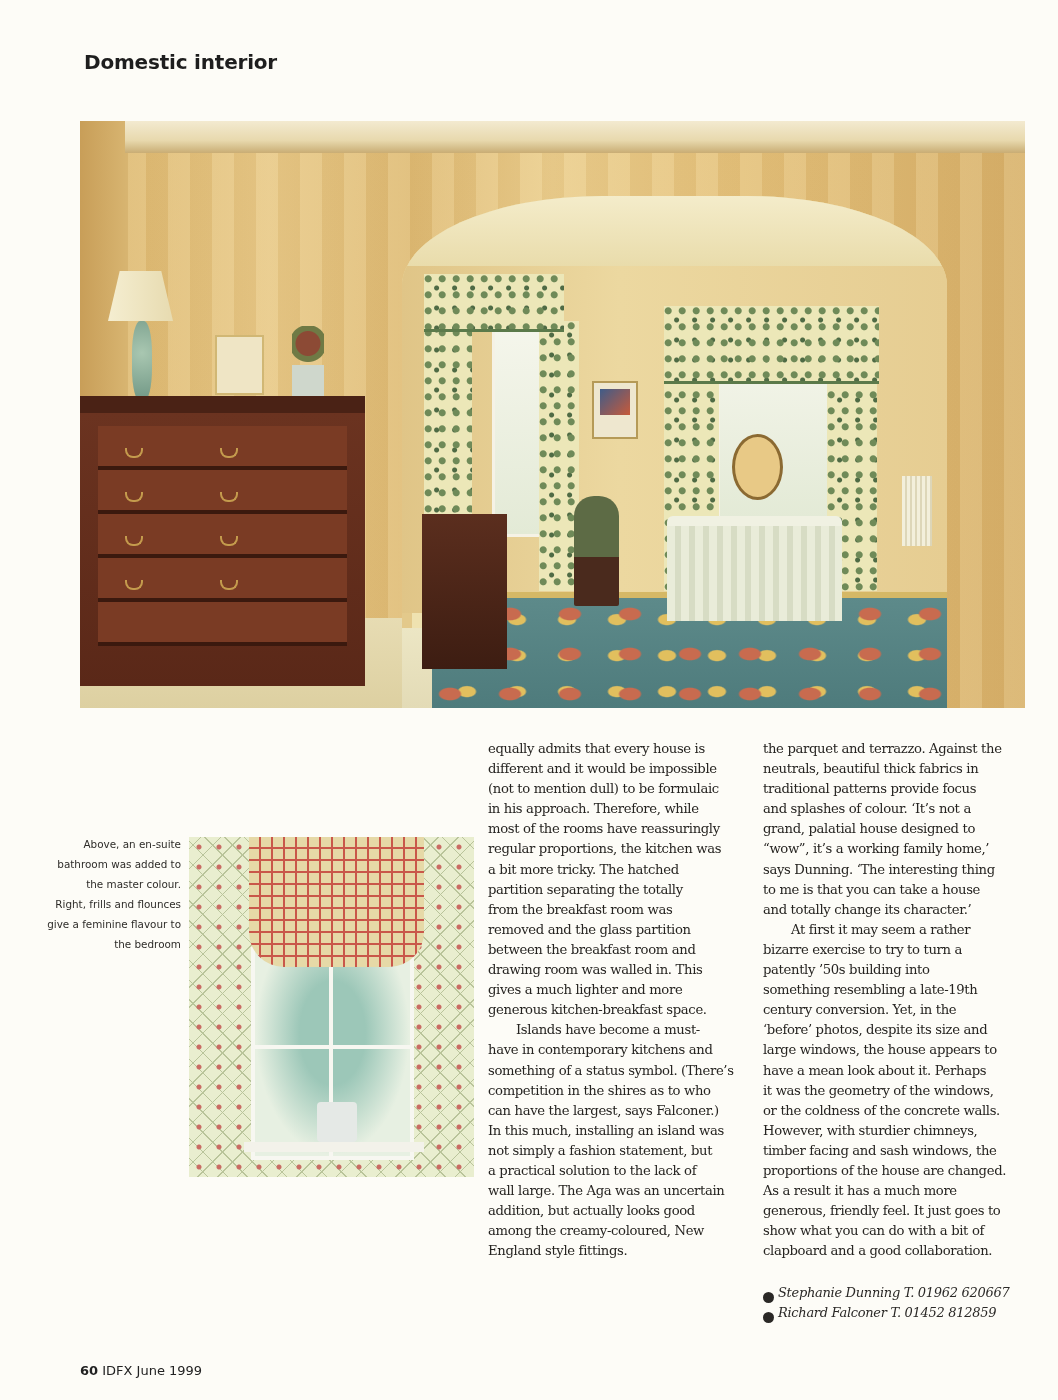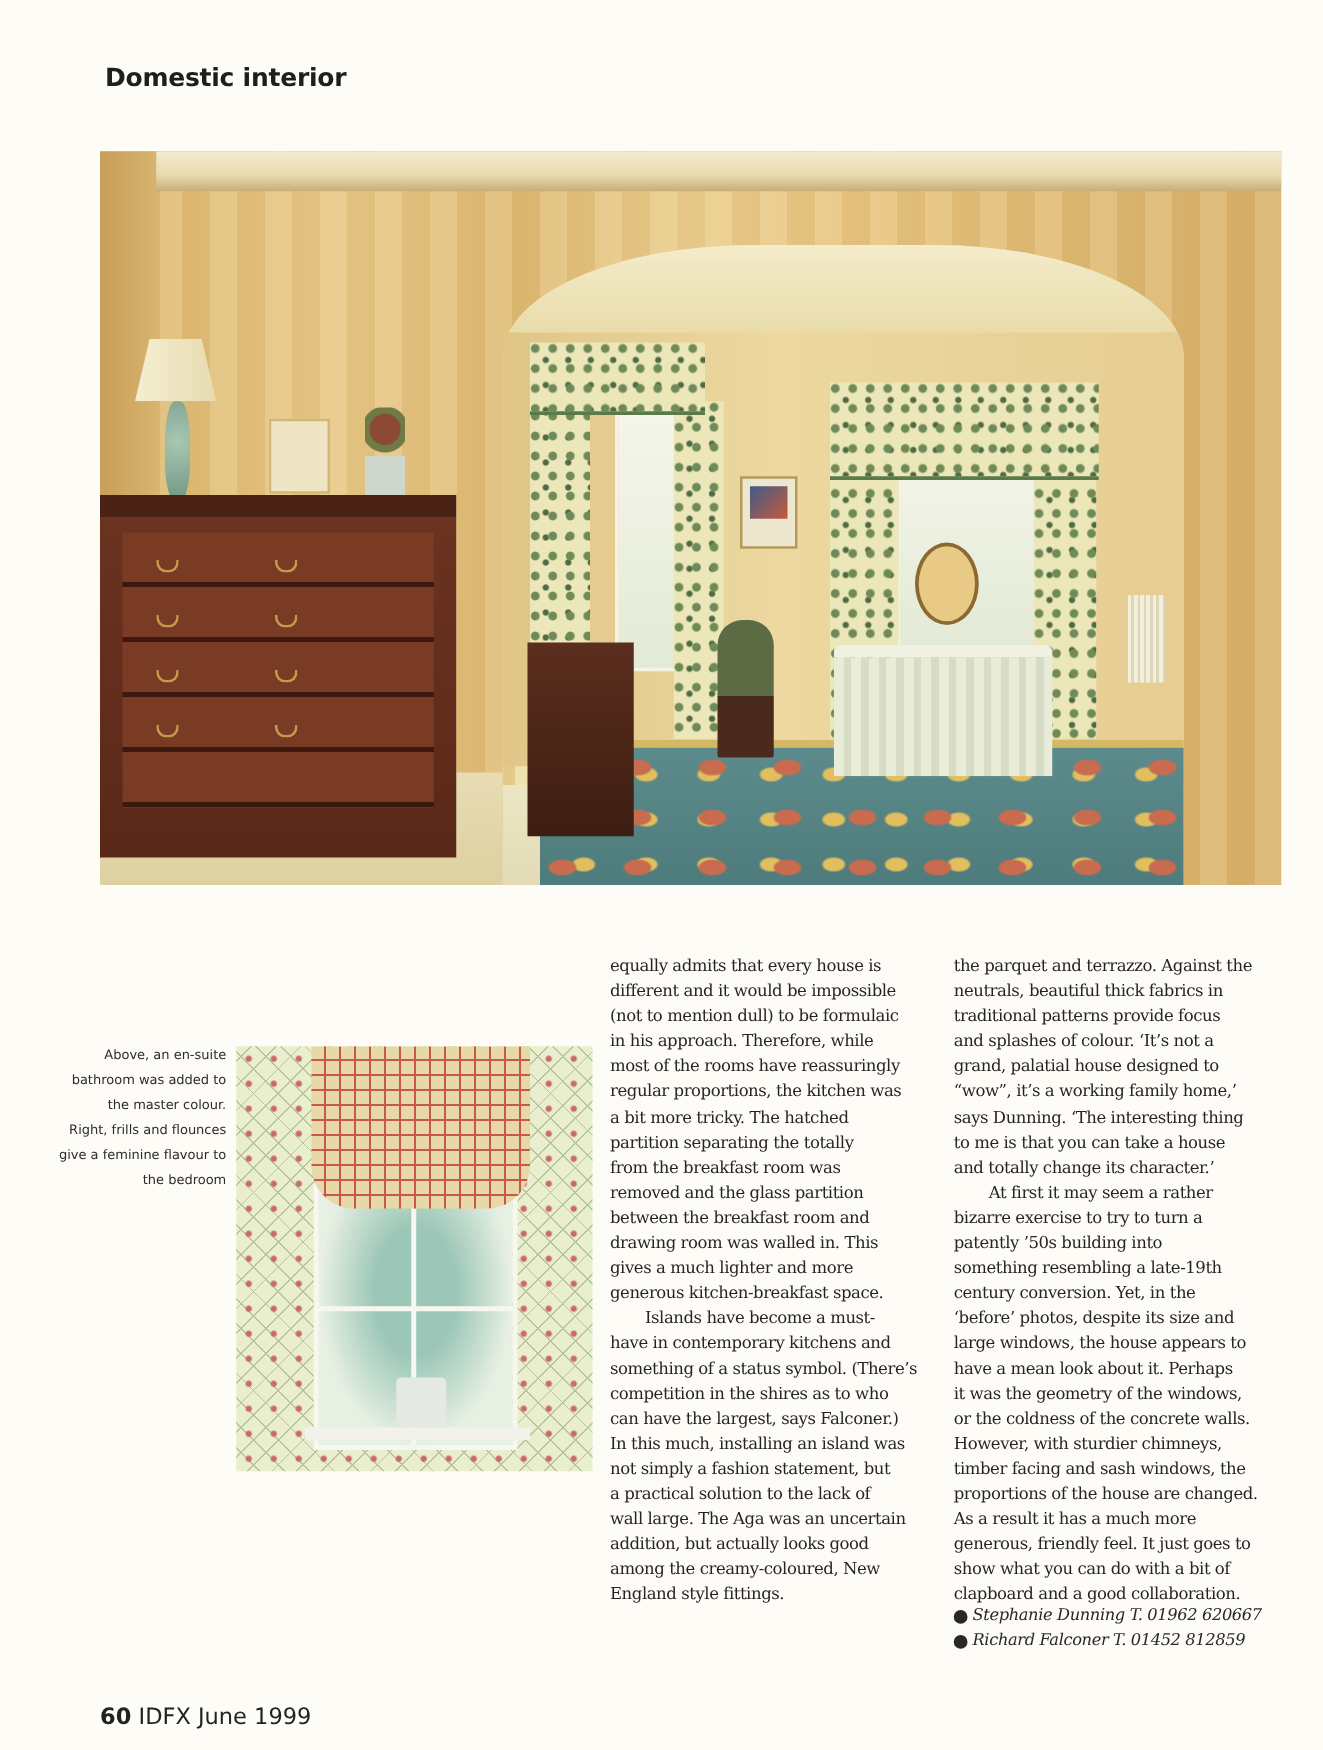--- a/index.html
+++ b/index.html
@@ -111,32 +111,32 @@
     background: repeating-linear-gradient(90deg, transparent 0 10px, #c9584a 10px 12px),
                 repeating-linear-gradient(180deg, transparent 0 10px, #c9584a 10px 12px),
                 #e6d9a7; border-radius: 0 0 35px 35px; }
   .sp-sill { position: absolute; left: 55px; top: 305px; width: 180px; height: 10px; background: #f3f2ea; }
   .sp-pot { position: absolute; left: 128px; top: 265px; width: 40px; height: 40px; background: #e5e9e6; border-radius: 4px; }
 
   
   .col {
     position: absolute; top: 739px; width: 262px;
     font-family: "DejaVu Serif", serif; font-size: 13.2px; line-height: 20.1px;
-    color: #262421; letter-spacing: -0.35px; margin-top: 25px;
+    color: #262421; letter-spacing: -0.35px;
   }
   .col-1 { left: 488px; }
   .col-2 { left: 763px; }
   .col p { margin: 0; }
   .line { display: block; white-space: nowrap; }
   .contacts { position: absolute; left: 763px; top: 1283px; width: 262px;
     font-family: "DejaVu Serif", serif; font-style: italic; font-size: 13px; line-height: 20px; color: #2a2826; letter-spacing: -0.3px; }
-  .contact-row { display: flex; align-items: center; white-space: nowrap; }
+  .contact-row { display: flex; align-items: flex-end; white-space: nowrap; }
   .bullet-icon { display: inline-block; width: 11px; height: 11px; border-radius: 50%; background: #2a2826; margin-right: 4px; }
 
-  .folio { position: absolute; left: 80px; top: 1363px; font-family: "DejaVu Sans", sans-serif; font-size: 18px; color: #222; }
+  .folio { position: absolute; left: 80px; top: 1363px; font-family: "DejaVu Sans", sans-serif; font-size: 13px; color: #222; }
   .folio b { font-weight: bold; }
 </style>
 </head>
 <body>
 
 <div class="section-title">Domestic interior</div>
 
 <div class="main-photo">
   <div class="wall-stripes"></div>
   <div class="side-wall"></div>

